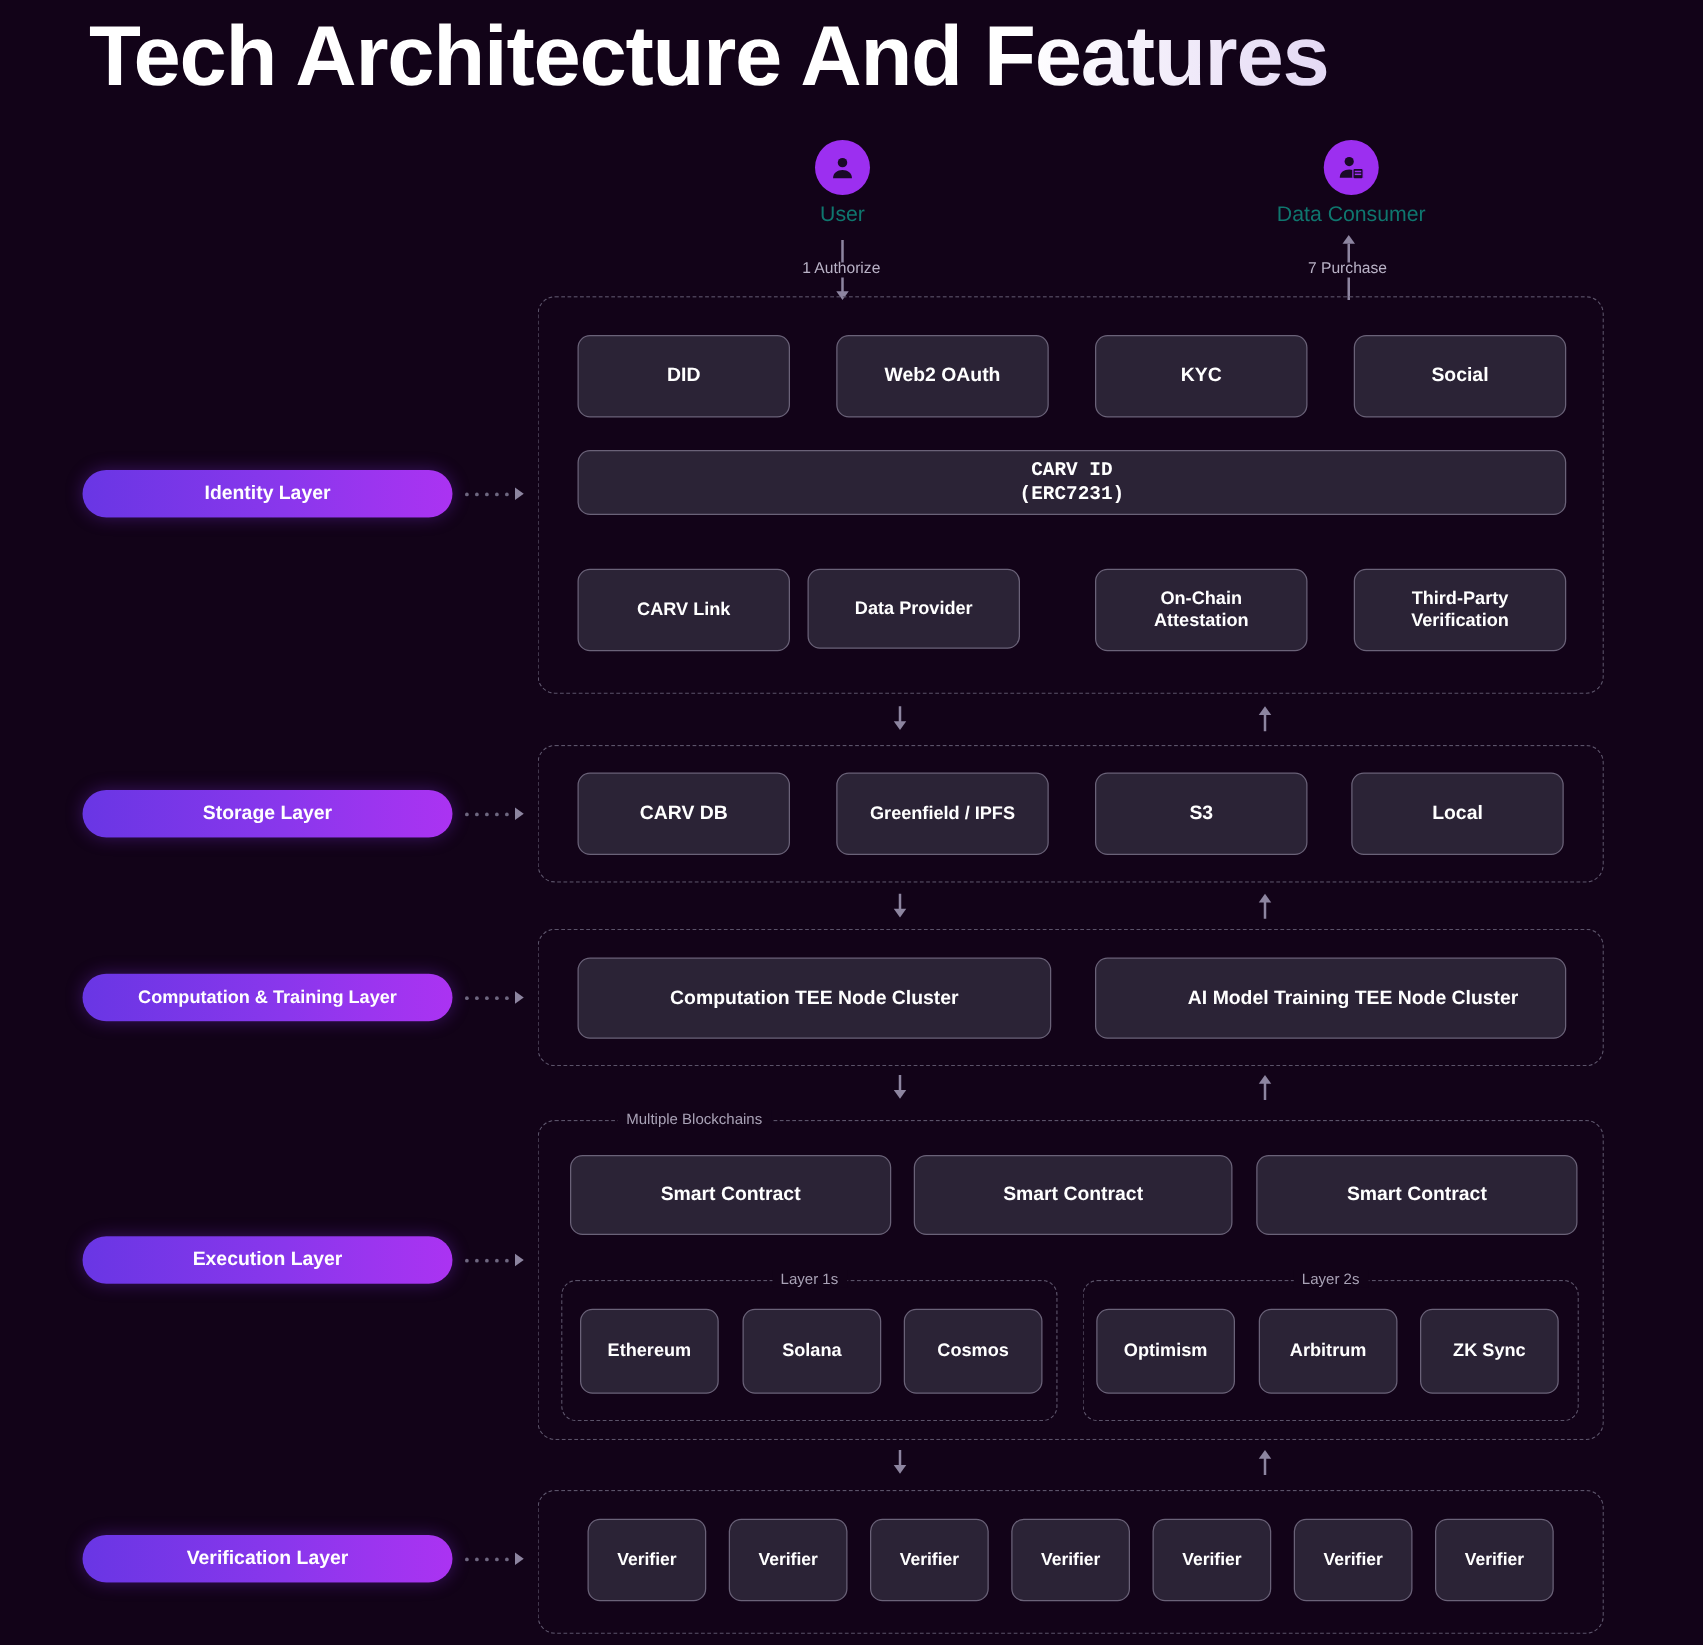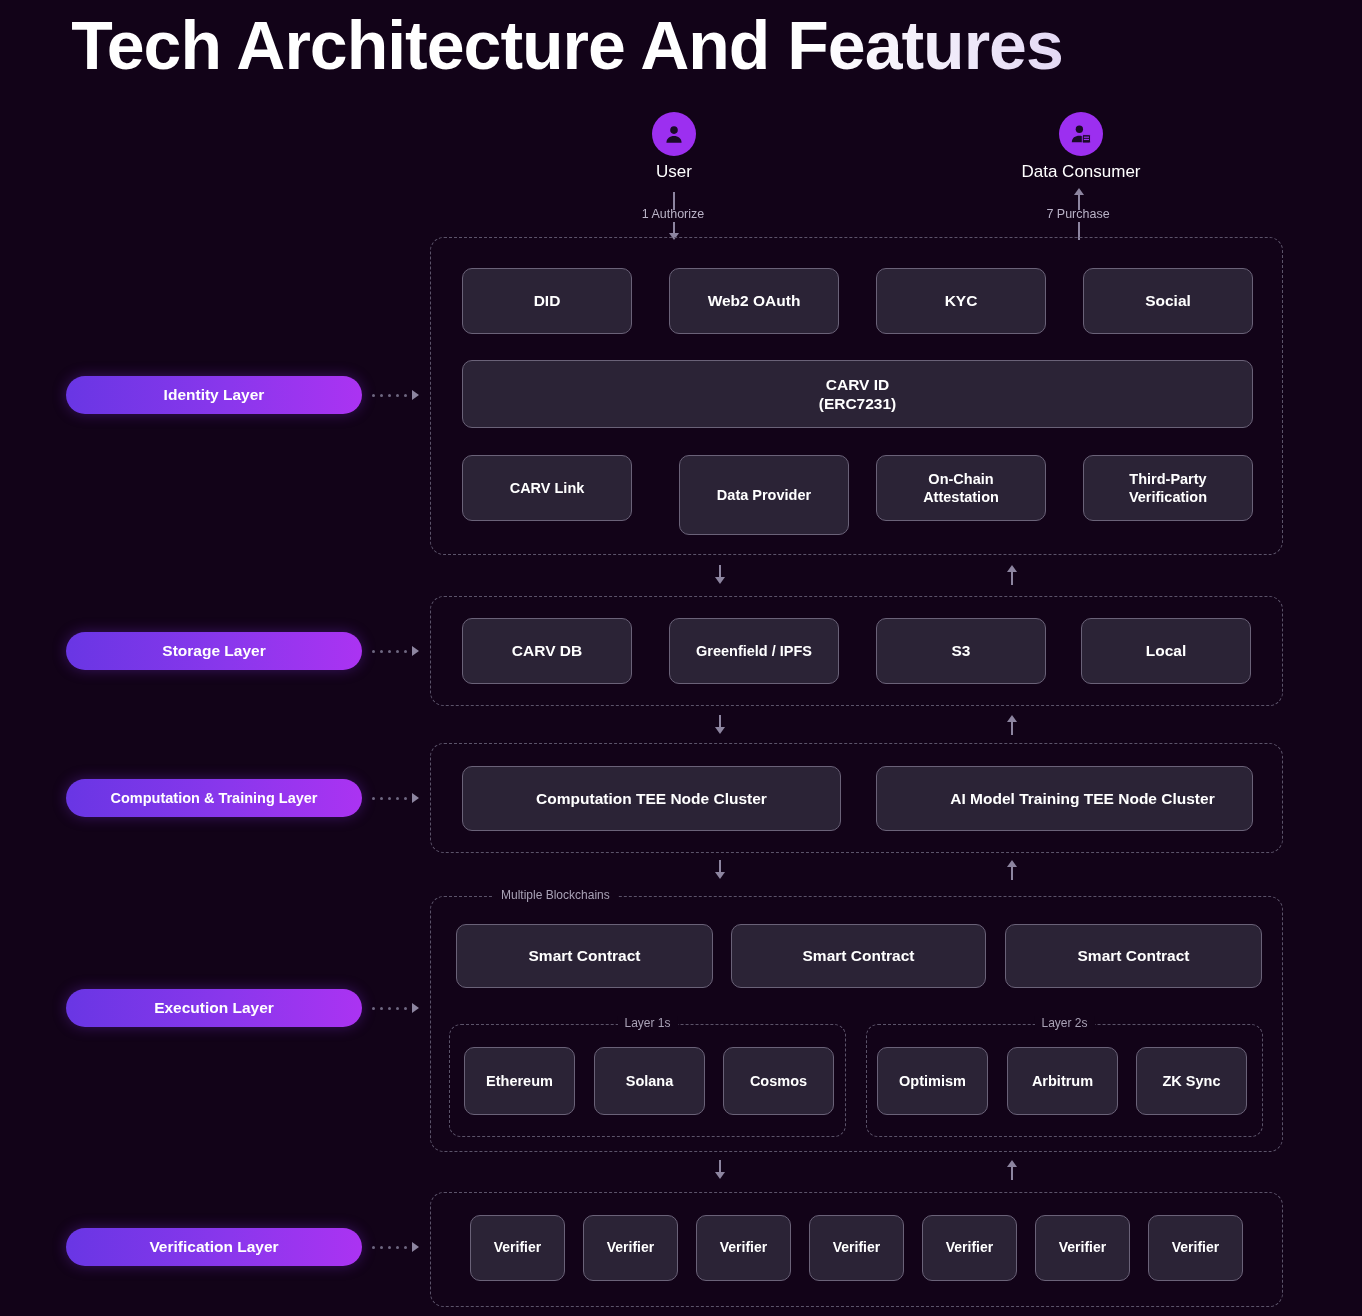--- a/index.html
+++ b/index.html
@@ -43,21 +43,21 @@
     border-radius: 50%;
     background: #9c2ff0;
     margin: 0 auto;
     display: flex;
     align-items: center;
     justify-content: center;
   }
   .actor-label {
     margin-top: 6px;
     font-size: 17px;
-    color: #ffffff;
+    color: #0f766e;
     white-space: nowrap;
   }
 
   .flow-label {
     position: absolute;
     font-size: 12.5px;
     color: #b9b2c6;
     white-space: nowrap;
     text-align: center;
   }
@@ -204,25 +204,25 @@
   <span class="dot"></span>
   <span class="tip"></span>
 </div>
 
 <div class="layer-box" style="top:237px; height:318px;"></div>
 <div class="node" style="left:462px; top:268px; width:170px; height:66px;">DID</div>
 <div class="node" style="left:669px; top:268px; width:170px; height:66px;">Web2 OAuth</div>
 <div class="node" style="left:876px; top:268px; width:170px; height:66px;">KYC</div>
 <div class="node" style="left:1083px; top:268px; width:170px; height:66px;">Social</div>
 
-<div class="node" style="left:462px; top:360px; width:791px; height:68px; white-space:pre-line;">CARV ID
+<div class="node" style="left:462px; top:360px; width:791px; height:52px; white-space:pre-line;font-family:Liberation Mono, monospace;">CARV ID
 (ERC7231)</div>
 
 <div class="node small" style="left:462px; top:455px; width:170px; height:66px; white-space:pre-line;">CARV Link</div>
-<div class="node small" style="left:679px; top:455px; width:170px; height:80px; white-space:pre-line;">Data Provider</div>
+<div class="node small" style="left:646px; top:455px; width:170px; height:64px; white-space:pre-line;">Data Provider</div>
 <div class="node small" style="left:876px; top:455px; width:170px; height:66px; white-space:pre-line;">On-Chain
 Attestation</div>
 <div class="node small" style="left:1083px; top:455px; width:170px; height:66px; white-space:pre-line;">Third-Party
 Verification</div>
 
 <div class="vline" style="left:719px; top:565px; height:14px;"></div>
 <div class="arrow-head arrow-down" style="left:715px; top:577px;"></div>
 <div class="arrow-head arrow-up" style="left:1007px; top:565px;"></div>
 <div class="vline" style="left:1011px; top:571px; height:14px;"></div>
 

